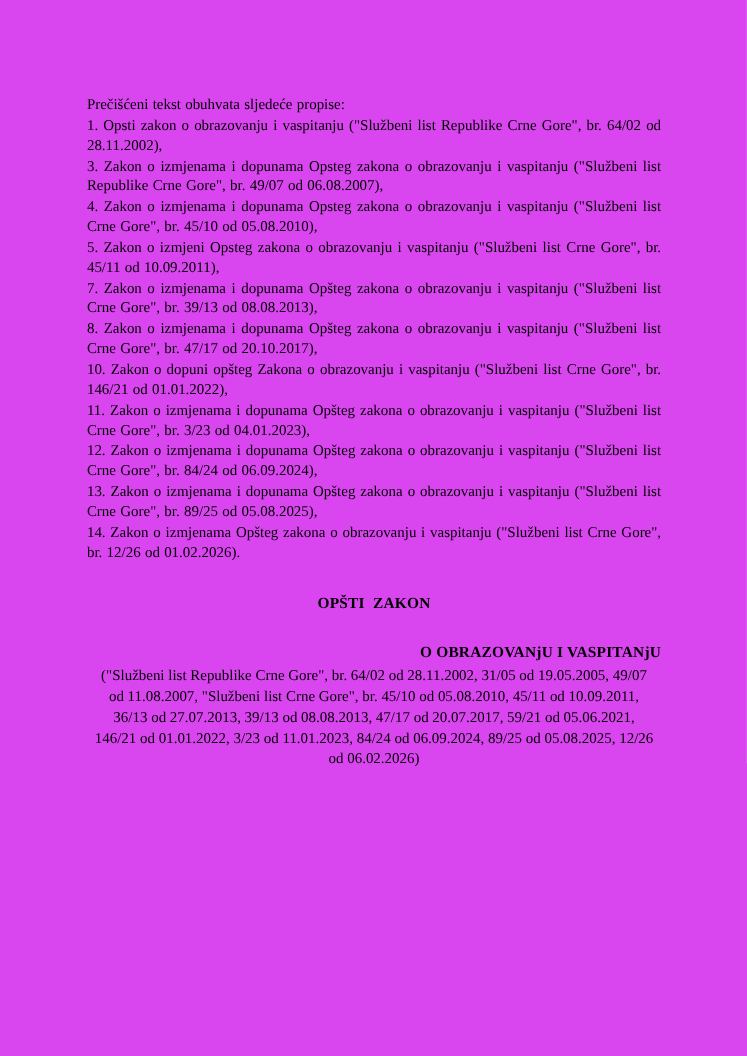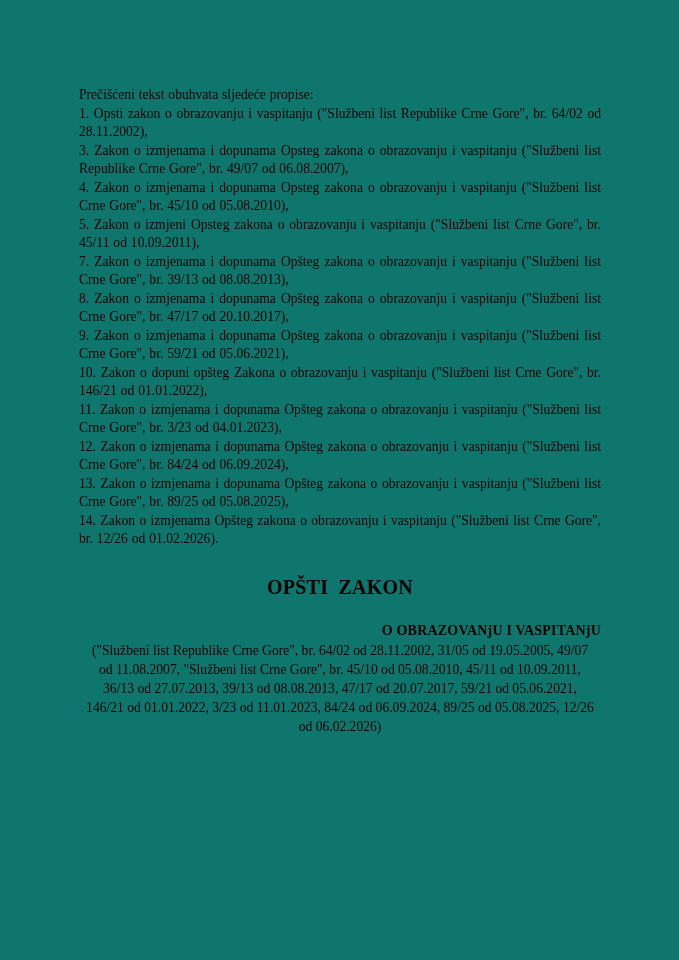--- a/index.html
+++ b/index.html
@@ -5,37 +5,37 @@
     * { box-sizing: border-box; }
     html, body {
       margin: 0;
       padding: 0;
       background: #ffffff;
     }
     .page {
       position: relative;
       width: 679px;
       min-height: 960px;
-      background: #0f766e;
+      background: #d946ef;
       padding: 86px 78px 40px 79px;
       font-family: "Liberation Serif", serif;
       font-size: 13.6px;
       color: #000000;
     }
     .body-text p {
       margin: 0;
       padding: 0;
       text-align: justify;
       line-height: 18.5px;
       word-spacing: 0.5px;
     }
     .title-main {
       margin: 29px 0 0 0;
       text-align: center;
-      font-size: 20px;
+      font-size: 14px;
       font-weight: bold;
       line-height: 18.5px;
       white-space: pre-wrap;
       letter-spacing: 0.2px;
     }
     .title-sub {
       margin: 26px 0 0 0;
       text-align: right;
       font-size: 14px;
       font-weight: bold;
@@ -55,21 +55,20 @@
 <div class="page">
 
   <div class="body-text">
     <p>Prečišćeni tekst obuhvata sljedeće propise:</p>
     <p>1. Opsti zakon o obrazovanju i vaspitanju ("Službeni list Republike Crne Gore", br. 64/02 od 28.11.2002),</p>
     <p>3. Zakon o izmjenama i dopunama Opsteg zakona o obrazovanju i vaspitanju ("Službeni list Republike Crne Gore", br. 49/07 od 06.08.2007),</p>
     <p>4. Zakon o izmjenama i dopunama Opsteg zakona o obrazovanju i vaspitanju ("Službeni list Crne Gore", br. 45/10 od 05.08.2010),</p>
     <p>5. Zakon o izmjeni Opsteg zakona o obrazovanju i vaspitanju ("Službeni list Crne Gore", br. 45/11 od 10.09.2011),</p>
     <p>7. Zakon o izmjenama i dopunama Opšteg zakona o obrazovanju i vaspitanju ("Službeni list Crne Gore", br. 39/13 od 08.08.2013),</p>
     <p>8. Zakon o izmjenama i dopunama Opšteg zakona o obrazovanju i vaspitanju ("Službeni list Crne Gore", br. 47/17 od 20.10.2017),</p>
-    <p>9. Zakon o izmjenama i dopunama Opšteg zakona o obrazovanju i vaspitanju ("Službeni list Crne Gore", br. 59/21 od 05.06.2021),</p>
     <p>10. Zakon o dopuni opšteg Zakona o obrazovanju i vaspitanju ("Službeni list Crne Gore", br. 146/21 od 01.01.2022),</p>
     <p>11. Zakon o izmjenama i dopunama Opšteg zakona o obrazovanju i vaspitanju ("Službeni list Crne Gore", br. 3/23 od 04.01.2023),</p>
     <p>12. Zakon o izmjenama i dopunama Opšteg zakona o obrazovanju i vaspitanju ("Službeni list Crne Gore", br. 84/24 od 06.09.2024),</p>
     <p>13. Zakon o izmjenama i dopunama Opšteg zakona o obrazovanju i vaspitanju ("Službeni list Crne Gore", br. 89/25 od 05.08.2025),</p>
     <p>14. Zakon o izmjenama Opšteg zakona o obrazovanju i vaspitanju ("Službeni list Crne Gore", br. 12/26 od 01.02.2026).</p>
   </div>
 
   <h1 class="title-main">OPŠTI  ZAKON</h1>
 
   <h2 class="title-sub">O OBRAZOVANjU I VASPITANjU</h2>

